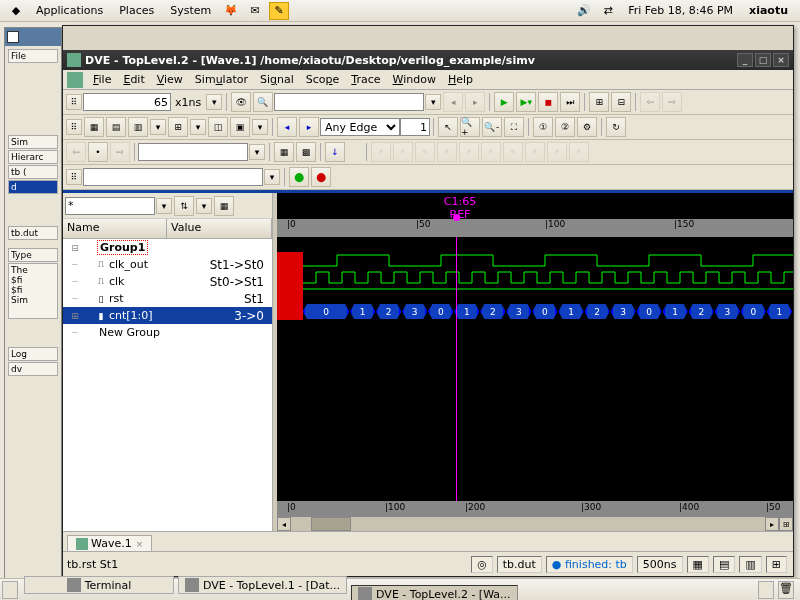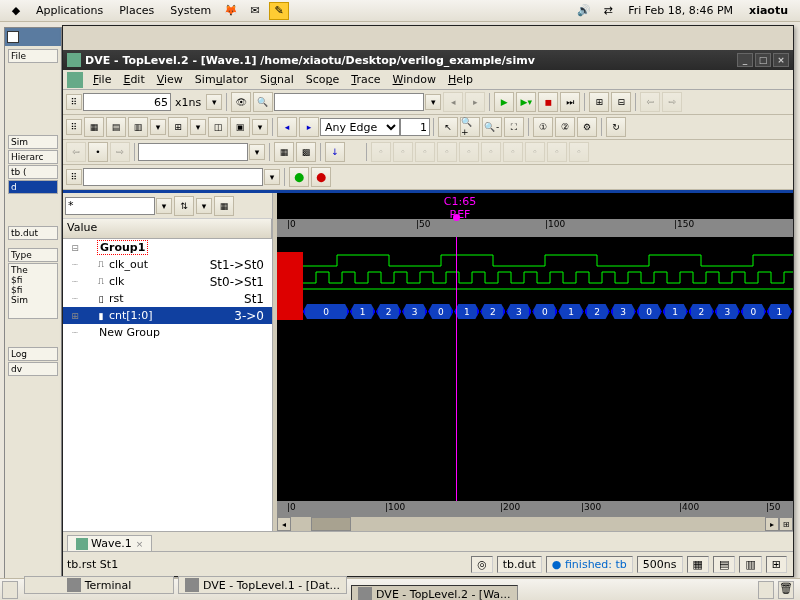--- a/index.html
+++ b/index.html
@@ -246,20 +246,21 @@
 
     <div class="sig-panel">
       <div class="sig-toolbar">
         <input class="tb-input" style="width: 90px;" value="*">
         <span class="tb-btn small">▾</span>
         <span class="tb-btn">⇅</span>
         <span class="tb-btn small">▾</span>
         <span class="tb-btn">▦</span>
       </div>
       <div class="sig-headers">
+        <div class="col" style="width:104px">Name</div>
         <div class="col" style="flex:1">Value</div>
       </div>
       <div class="sig-list" id="sig-list">
           <div class="sig-row group1">
             <span class="tree-dec">⊟</span>
             <span class="sig-ic"></span>
             <span class="nm">Group1</span>
             <span class="sig-val"></span>
           </div>
           <div class="sig-row">
@@ -358,21 +359,21 @@
               <div class="bus-seg">2</div>
               <div class="bus-seg">3</div>
               <div class="bus-seg">0</div>
               <div class="bus-seg">1</div>
             </div>
         </div>
       </div>
       <div class="wave-bot-ruler" id="wave-bot-ruler">
           <span class="tick" style="left: 10px;">|0</span>
           <span class="tick" style="left: 108px;">|100</span>
-          <span class="tick" style="left: 223px; text-align: right;">|200</span>
+          <span class="tick" style="left: 188px; text-align: right;">|200</span>
           <span class="tick" style="left: 304px;">|300</span>
           <span class="tick" style="left: 402px;">|400</span>
           <span class="tick" style="left: 489px;">|50</span>
         </div>
       <div class="wave-scroll">
         <span class="arr">◂</span>
         <div class="thumb"></div>
         <div style="flex:1"></div>
         <span class="arr">▸</span>
         <span class="arr">⊞</span>

